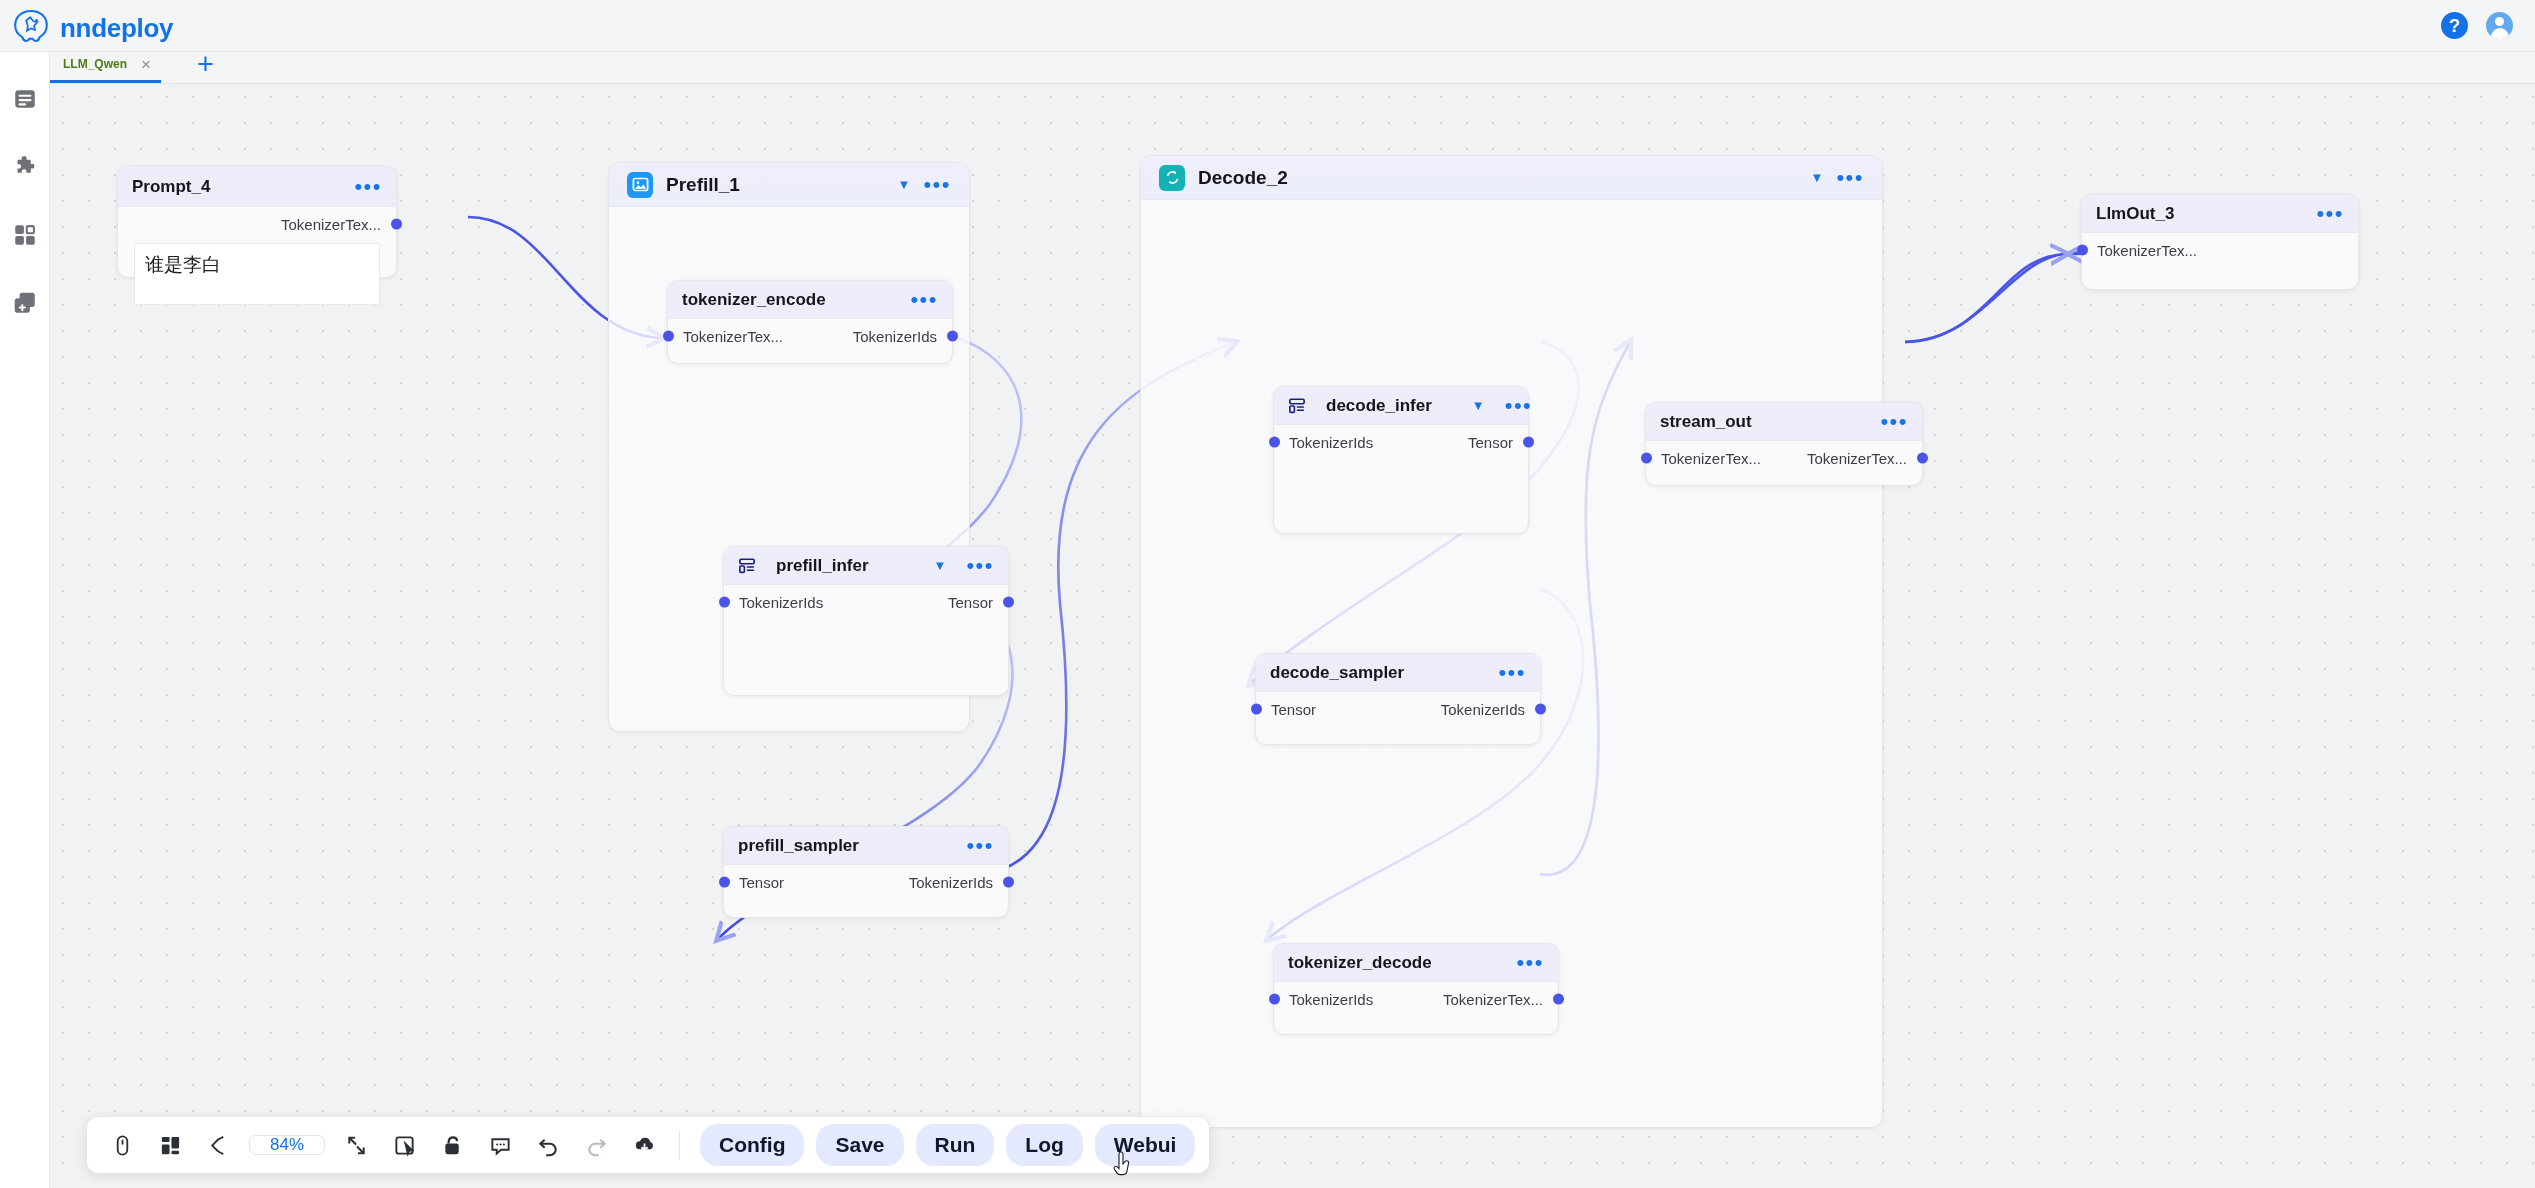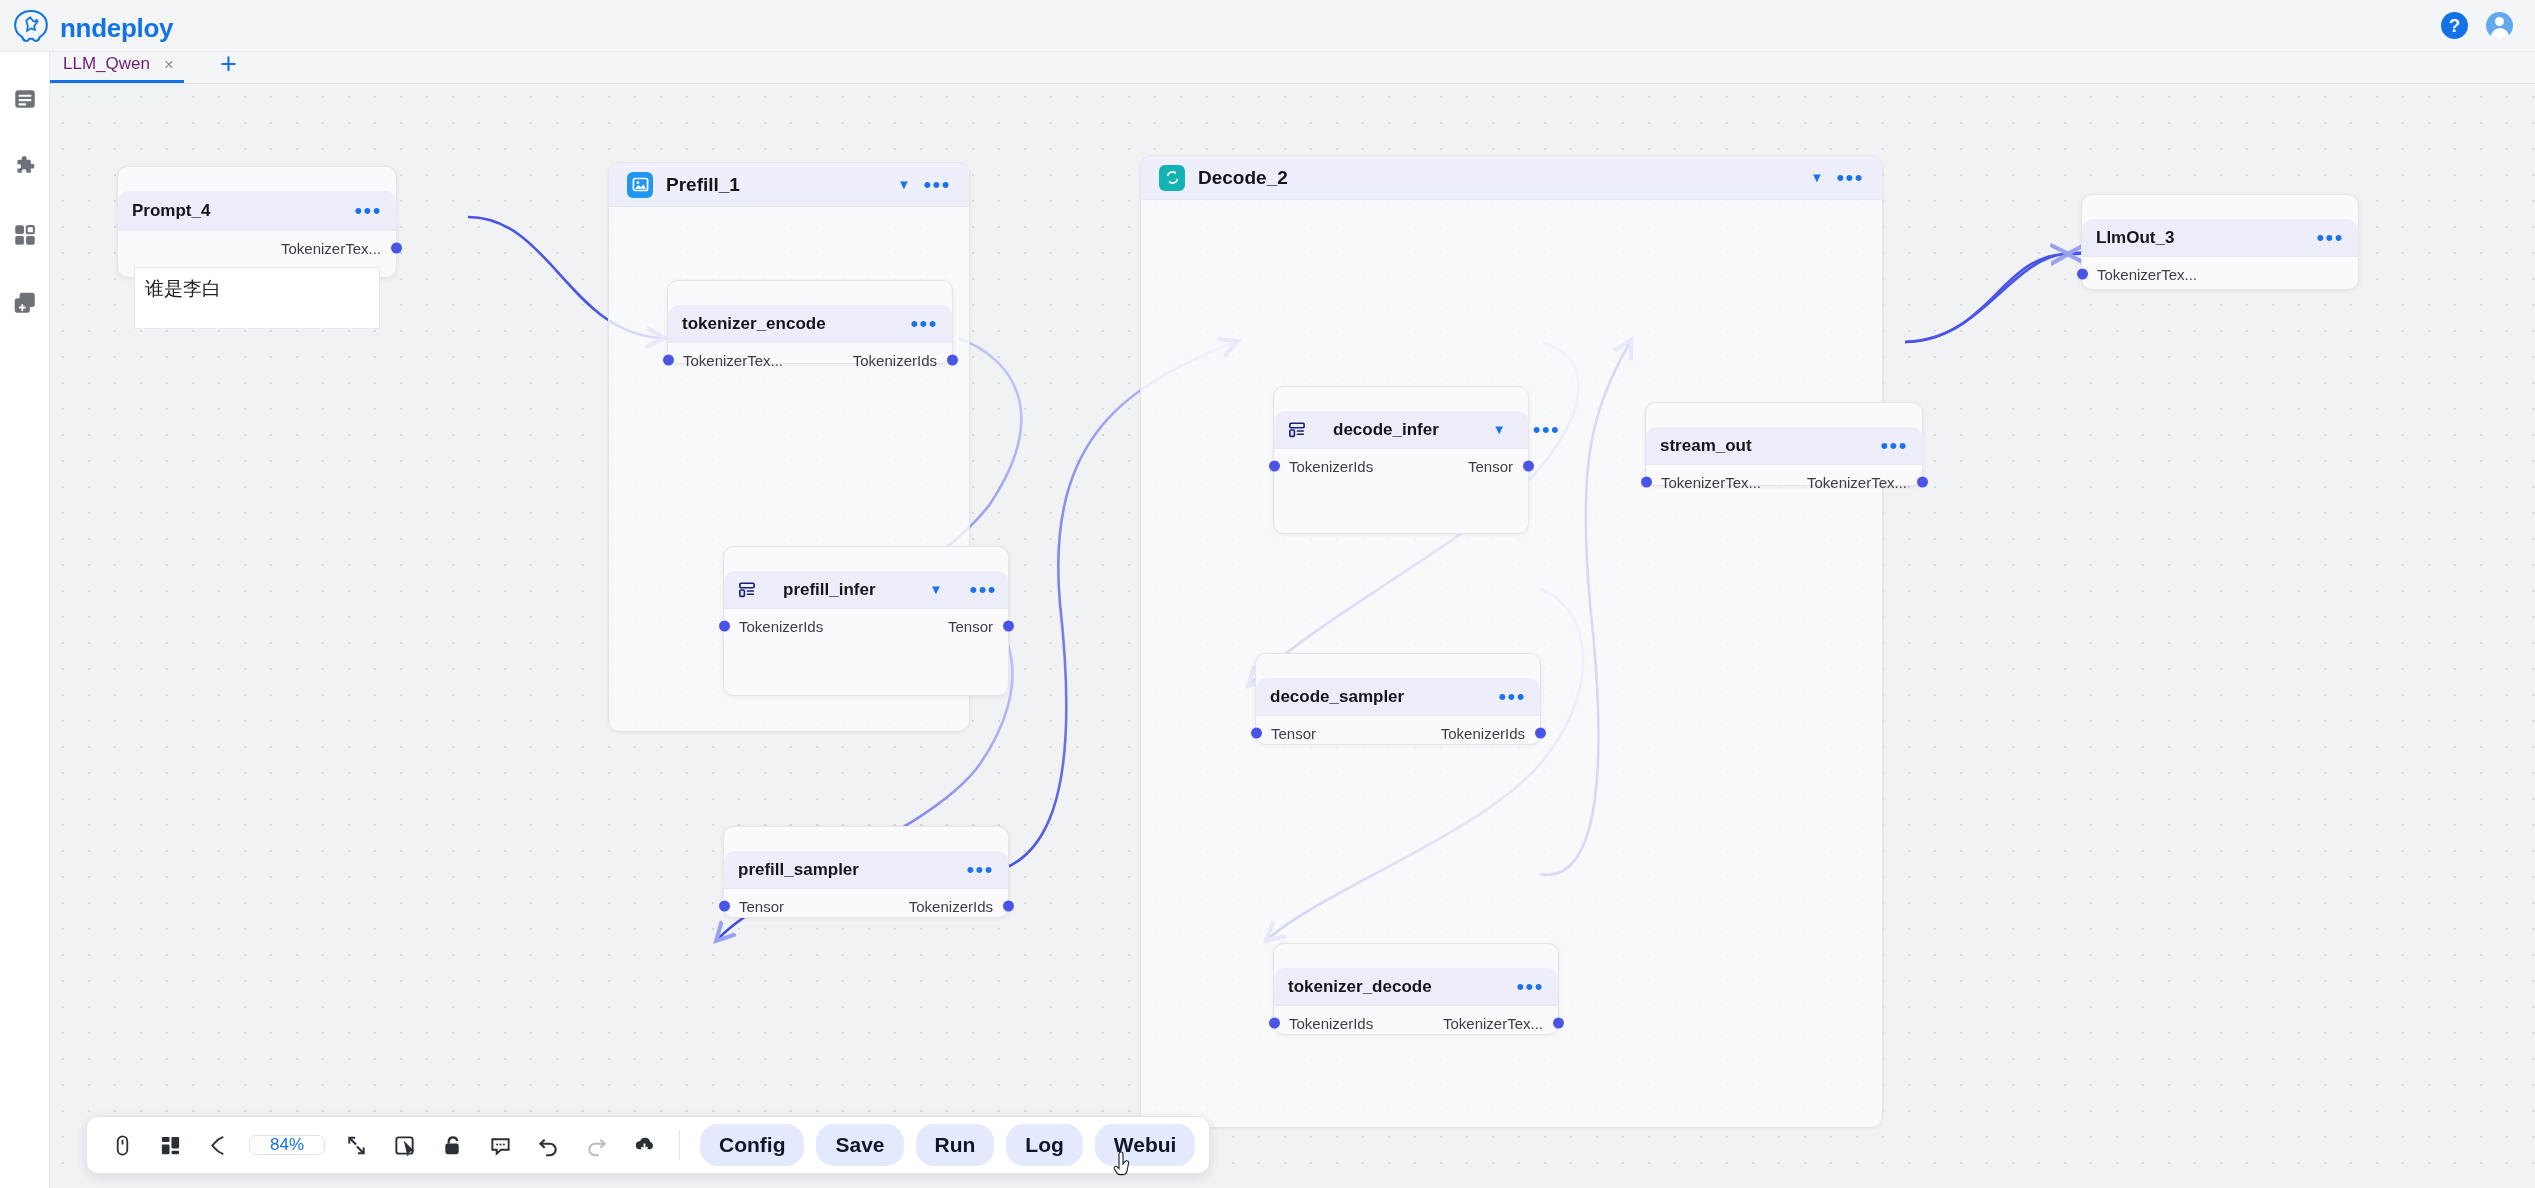--- a/index.html
+++ b/index.html
@@ -56,21 +56,21 @@
   .tabstrip {
     position: absolute; left: 50px; top: 52px; width: 2485px; height: 32px;
     background: #f4f5f7; display: flex; align-items: flex-end;
     border-bottom: 1px solid #e1e4e8;
   }
   .tab {
     display: flex; align-items: center; gap: 14px;
     padding: 0 10px 5px 13px; height: 30px; cursor: pointer;
     border-bottom: 3px solid #1373e6;
   }
-  .tab-label { font-size: 17px; color: #701a75; font-weight: 400; }
+  .tab-label { font-size: 12px; color: #4d7c0f; font-weight: 700; }
   .tab-close { font-size: 17px; color: #8b9096; line-height: 1; }
   .tab-add {
     margin-left: 36px; font-size: 29px; color: #1373e6; font-weight: 300;
     line-height: 1; padding-bottom: 4px; cursor: pointer;
   }
 
   
   .canvas {
     position: absolute; left: 50px; top: 84px; width: 2485px; height: 1104px;
     background-color: #f1f2f4;
@@ -99,25 +99,24 @@
   .gicon.img { background: #2196f3; }
   .gicon.loop { background: #14b3b3; }
   .gicon svg { width: 17px; height: 17px; fill: #fff; }
 
   
   .node {
     position: absolute; border-radius: 11px; background: #fafafc;
     border: 1px solid #e4e6ec; box-shadow: 0 1px 4px rgba(20,25,40,0.07);
   }
   .node-header {
-    height: 38px; display: flex; align-items: center; gap: 27px; padding: 0 14px;
+    height: 38px; display: flex; align-items: center; gap: 20px; padding: 0 14px;
     border-radius: 11px 11px 0 0;
     background: linear-gradient(180deg,#eeeefb 0%, #ededf9 100%);
     border-bottom: 1px solid #e8e9f1;
-    margin-top: 24px;
   }
   .node-title { font-size: 17px; font-weight: 700; color: #14161a; }
   .nicon svg { width: 18px; height: 18px; fill: #1a1f7a; display: block; }
   .ports { position: relative; height: 34px; display: flex; align-items: center; padding: 0 15px; }
   .port-label { font-size: 15px; color: #3a3f47; white-space: nowrap; }
   .port-label.out { margin-left: auto; }
   .dot {
     position: absolute; width: 11px; height: 11px; border-radius: 50%;
     background: #4a55e8; top: 50%; transform: translateY(-50%);
   }

